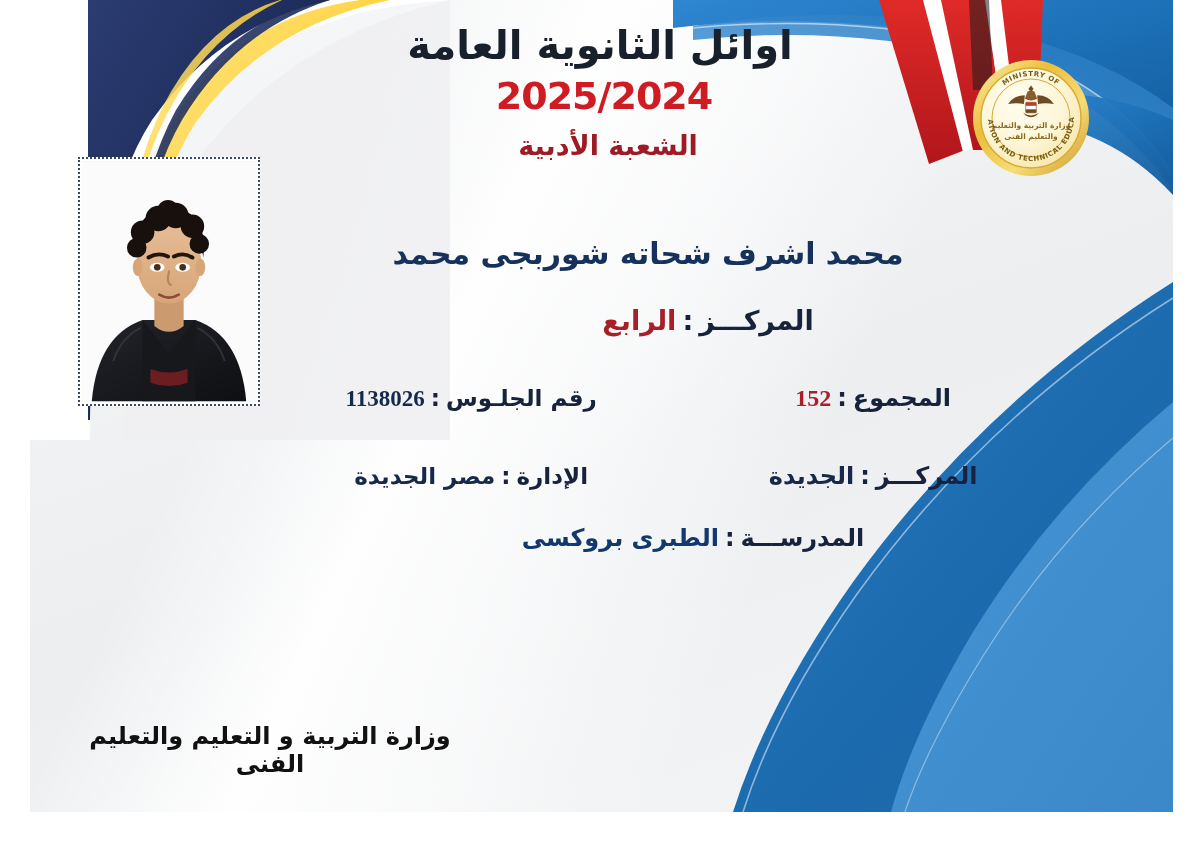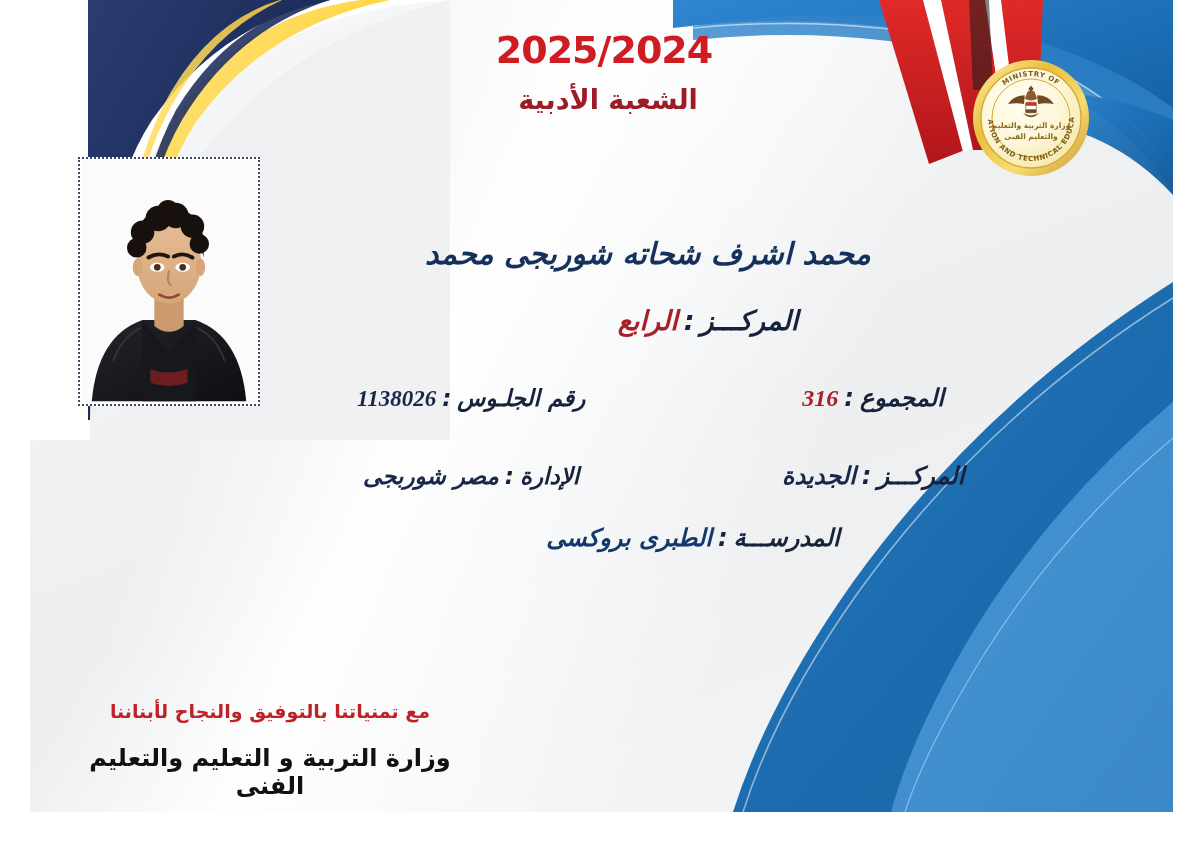--- a/index.html
+++ b/index.html
@@ -130,21 +130,20 @@
   .photo-inner { position: relative; width: 100%; height: 100%; overflow: hidden; background:#f7f7f7; }
 
   
   .info {
     position: absolute;
     left: 246px;
     right: 150px;
     top: 236px;
     direction: rtl;
     color: #1b2a4a;
-    font-style: italic;
   }
   .student-name {
     text-align: center;
     font-family: "DejaVu Sans", sans-serif;
     font-size: 30px;
     font-weight: 700;
     color: #16325c;
     letter-spacing: 0;
     margin-bottom: 0;
   }
@@ -349,20 +348,21 @@
       <text font-family="DejaVu Sans, sans-serif" font-size="7" font-weight="700" fill="#7a5c18" letter-spacing="0.6">
         <textPath href="#ringPathTop" startOffset="50%" text-anchor="middle">MINISTRY OF</textPath>
       </text>
       <text font-family="DejaVu Sans, sans-serif" font-size="7" font-weight="700" fill="#7a5c18" letter-spacing="0.6">
         <textPath href="#ringPathBot" startOffset="50%" text-anchor="middle">EDUCATION AND TECHNICAL EDUCATION</textPath>
       </text>
     </svg>
   </div>
 
   <div class="header">
+    <div class="title-main">اوائل الثانوية العامة</div>
     <div class="title-year">2025/2024</div>
     <div class="title-section">الشعبة الأدبية</div>
   </div>
 
   <div class="photo-frame">
     <div class="photo-inner">
       <svg width="100%" height="100%" viewBox="0 0 178 245" xmlns="http://www.w3.org/2000/svg">
         <defs>
           <linearGradient id="skin" x1="0" y1="0" x2="0" y2="1">
             <stop offset="0%" stop-color="#e6bb95"></stop>
@@ -423,50 +423,49 @@
     <div class="line rank-line">
       <span class="lbl">المركـــز</span>
       <span class="colon">:</span>
       <span class="val-red">الرابع</span>
     </div>
 
     <div class="pair-row">
       <div class="pair-right line">
         <span class="lbl">المجموع</span>
         <span class="colon">:</span>
-        <span class="val-red num">316</span>
+        <span class="val-red num">152</span>
       </div>
       <div class="pair-left line">
         <span class="lbl">رقم الجلـوس</span>
         <span class="colon">:</span>
         <span class="val-navy num">1138026</span>
       </div>
     </div>
 
     <div class="pair-row">
       <div class="pair-right line">
         <span class="lbl">المركـــز</span>
         <span class="colon">:</span>
         <span class="val-navy">الجديدة</span>
       </div>
       <div class="pair-left line">
         <span class="lbl">الإدارة</span>
         <span class="colon">:</span>
-        <span class="val-navy">مصر شوربجى</span>
+        <span class="val-navy">مصر الجديدة</span>
       </div>
     </div>
 
     <div class="line row-school">
       <span class="lbl">المدرســـة</span>
       <span class="colon">:</span>
       <span class="val-blue">الطبرى بروكسى</span>
     </div>
 
   </div>
 
   <div class="footer">
-    <div class="footer-wish">مع تمنياتنا بالتوفيق والنجاح لأبناننا</div>
     <div class="footer-ministry">وزارة التربية و التعليم والتعليم الفنى</div>
   </div>
 
   <div class="page-edge-right"></div>
   <div class="page-edge-bottom"></div>
 </div>
 
 </body></html>

